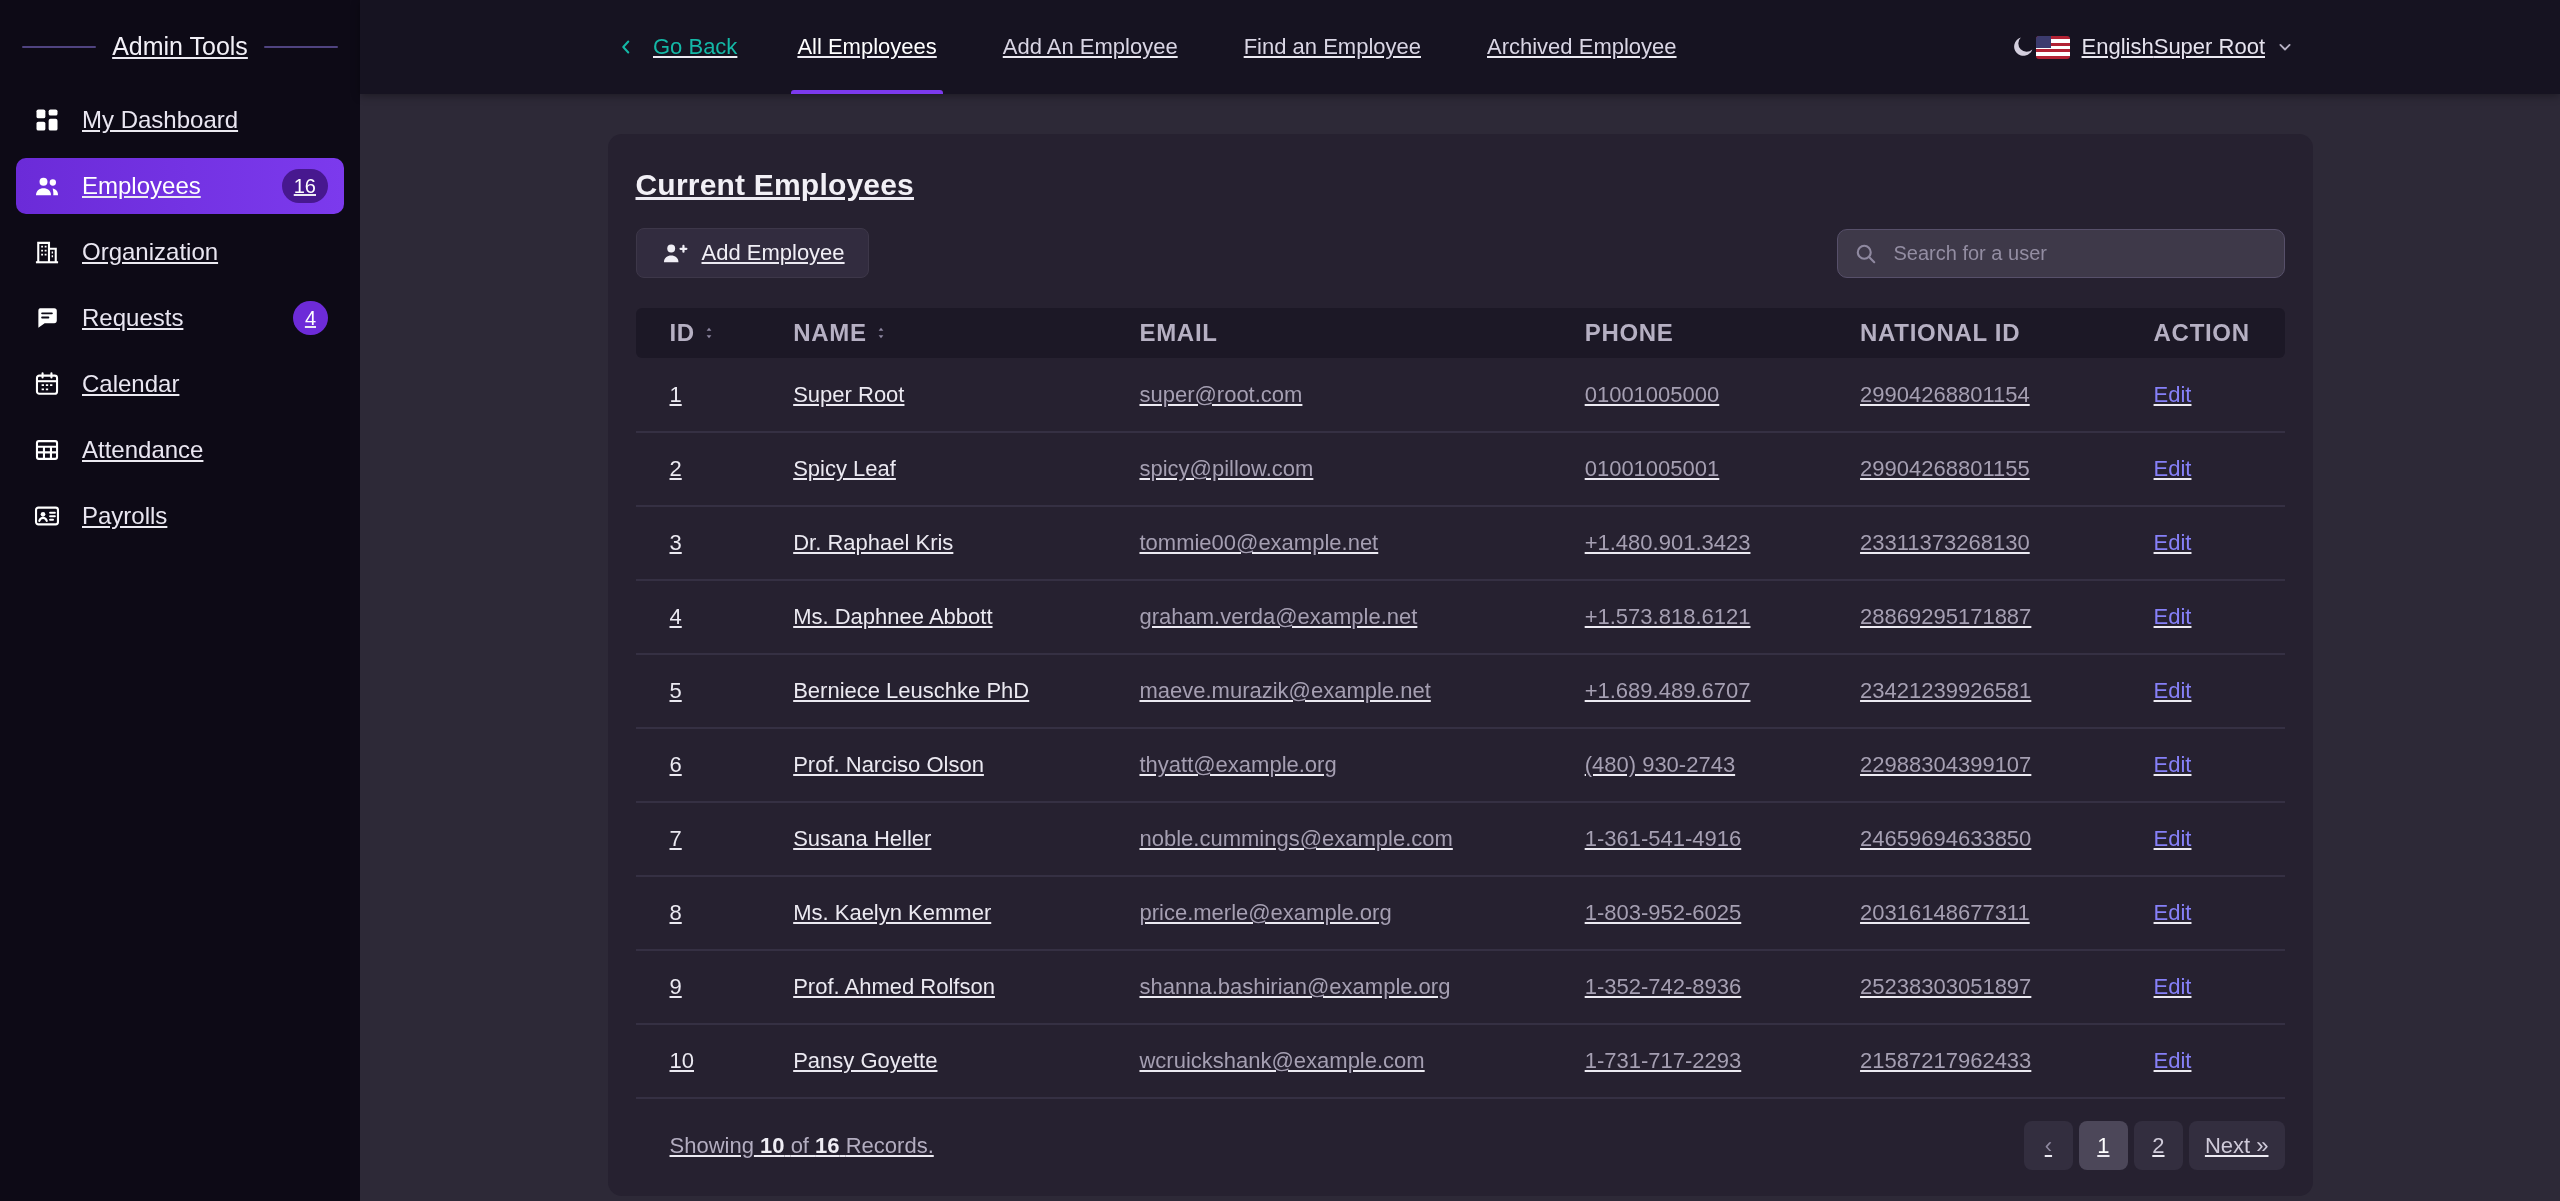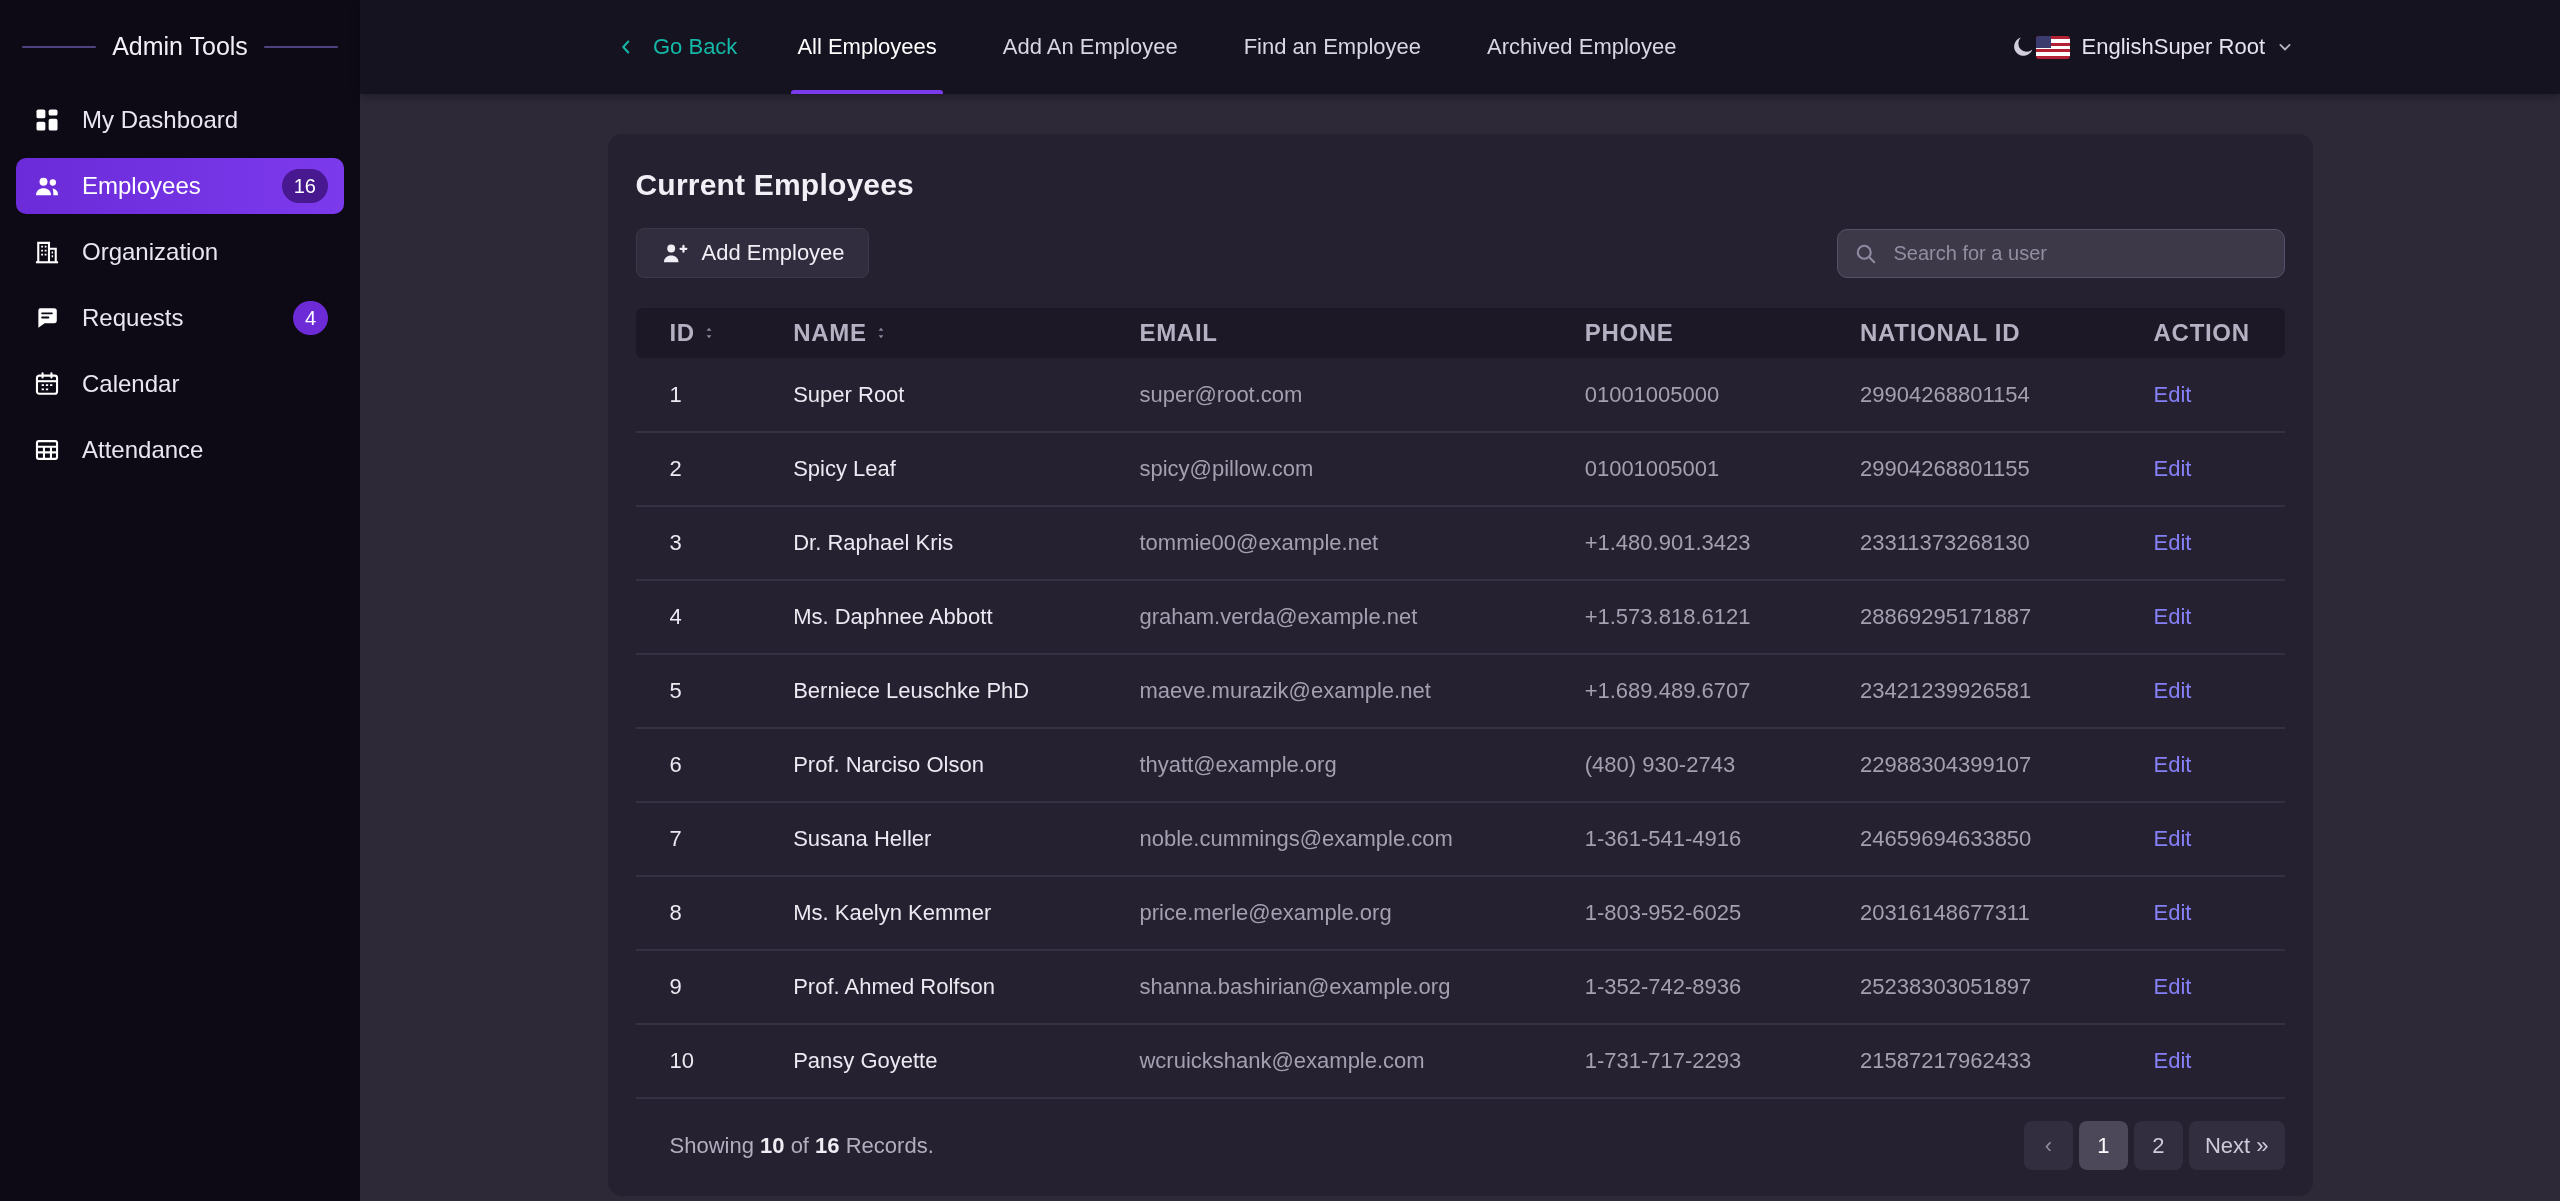--- a/index.html
+++ b/index.html
@@ -15,21 +15,21 @@
     --edit:#8680f8;
   }
   *{box-sizing:border-box;}
   html,body{margin:0;padding:0;}
   body{
     width:2560px;height:1201px;overflow:hidden;
     background:var(--main-bg);
     font-family:"Liberation Sans", sans-serif;
     color:var(--text);
   }
-  .app{display:flex;width:100%;height:100%;}
+  .app{display:flex;width:100%;height:100%;text-decoration:underline;}
 
   
   .sidebar{width:360px;min-width:360px;background:var(--sidebar-bg);height:100%;}
   .sidebar-head{display:flex;align-items:center;gap:16px;padding:32px 22px 10px;}
   .sidebar-head .line{flex:1;height:2px;background:#4f4380;border-radius:2px;}
   .sidebar-title{color:#f2f0f7;font-size:25px;white-space:nowrap;}
   .side-list{margin-top:16px;display:flex;flex-direction:column;}
   .side-item{display:flex;align-items:center;gap:20px;height:56px;margin:5px 16px;padding:0 16px;
     border-radius:10px;color:#e9e6f1;font-size:24px;cursor:pointer;}
   .side-item.active{background:linear-gradient(90deg,#6b2bd8,#7c3aed);color:#ffffff;}
@@ -167,20 +167,31 @@
           <span class="side-label">Calendar</span>
         </div>
         <div class="side-item">
           <span class="side-icon">
             <svg viewBox="0 0 24 24" fill="none" stroke="currentColor" stroke-width="1.8">
               <rect x="3.4" y="4.4" width="17.2" height="15.2" rx="1.6"></rect>
               <path d="M3.4 9.2h17.2M3.4 14h17.2M9.4 9.2v10.4M15.4 9.2v10.4"></path>
             </svg>
           </span>
           <span class="side-label">Attendance</span>
+        </div>
+        <div class="side-item">
+          <span class="side-icon">
+            <svg viewBox="0 0 24 24" fill="none" stroke="currentColor" stroke-width="1.8">
+              <rect x="2.6" y="4.8" width="18.8" height="14.4" rx="2"></rect>
+              <circle cx="8.6" cy="10.6" r="2" fill="currentColor" stroke="none"></circle>
+              <path d="M5.4 16.2c.6-1.7 1.8-2.6 3.2-2.6s2.6.9 3.2 2.6" stroke-linecap="round"></path>
+              <path d="M14.6 9.2h4.2M14.6 12.2h4.2M14.6 15.2h2.6" stroke-linecap="round" stroke-width="1.6"></path>
+            </svg>
+          </span>
+          <span class="side-label">Payrolls</span>
         </div>
       </nav>
   </aside>
 
   <div class="right">
 
     <header class="topbar">
       <button class="go-back">
         <span class="i22" data-icon="chevron-left-icon">
             <svg viewBox="0 0 24 24" fill="none" stroke="currentColor" stroke-width="2.2" stroke-linecap="round" stroke-linejoin="round">

